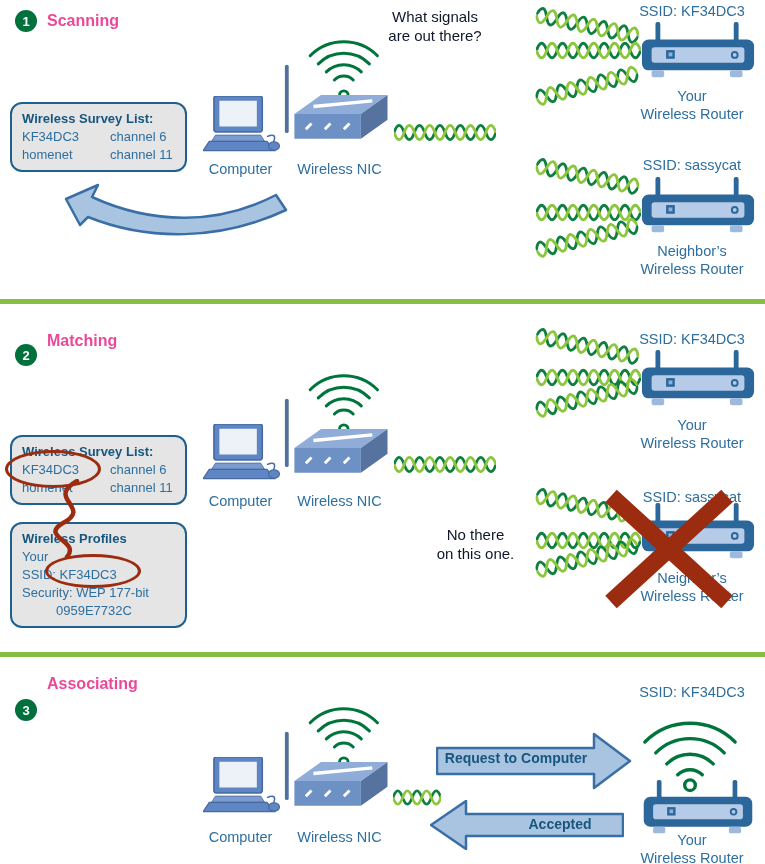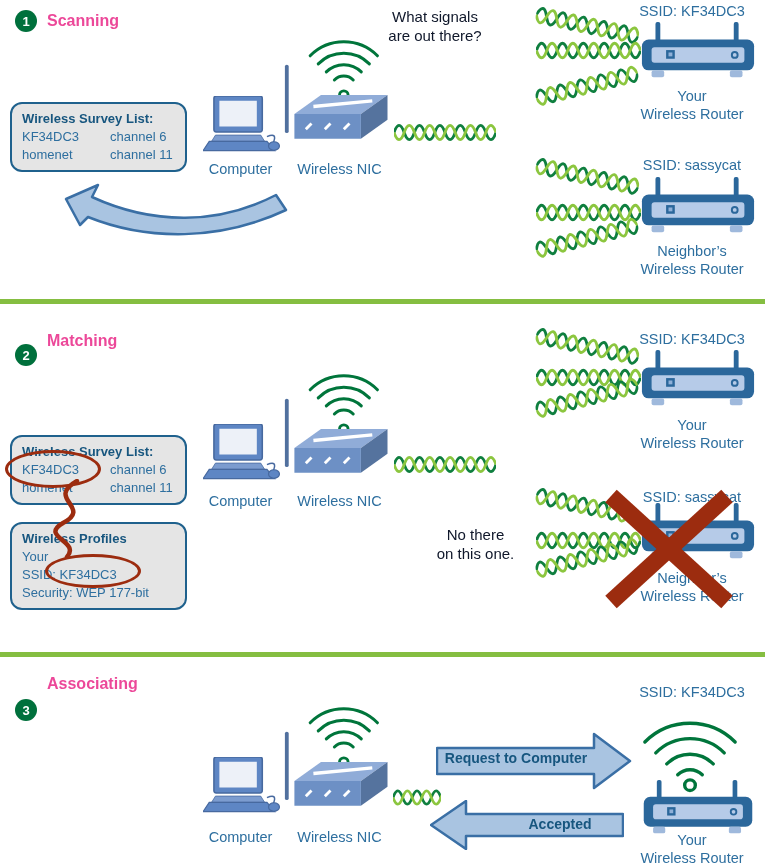--- a/index.html
+++ b/index.html
@@ -159,20 +159,21 @@
       <span class="c1">homenet</span>
       <span>channel 11</span>
     </div>
   </div>
 
   <div class="abs infobox" style="left:10px;top:522px;width:153px">
     <div class="btitle">Wireless Profiles</div>
     <div>Your</div>
     <div>SSID: KF34DC3</div>
     <div>Security: WEP 177-bit</div>
+    <div style="padding-left:34px">0959E7732C</div>
   </div>
 
   <div class="ellipse" style="left:5px;top:450px;width:90px;height:32px"></div>
   <div class="ellipse" style="left:45px;top:554px;width:90px;height:28px"></div>
   <svg class="abs" style="left:35px;top:479px" width="65" height="80" viewBox="0 0 65 80">
     <path d="M42,2 C10,20 58,28 28,44 C4,58 46,62 32,78" fill="none" stroke="#9C2C0F" stroke-width="4.5" stroke-linecap="round"></path>
   </svg>
 
   <svg class="abs" style="left:203px;top:424px" width="78" height="61" viewBox="0 0 100 78">
       <use href="#g-computer"></use>

